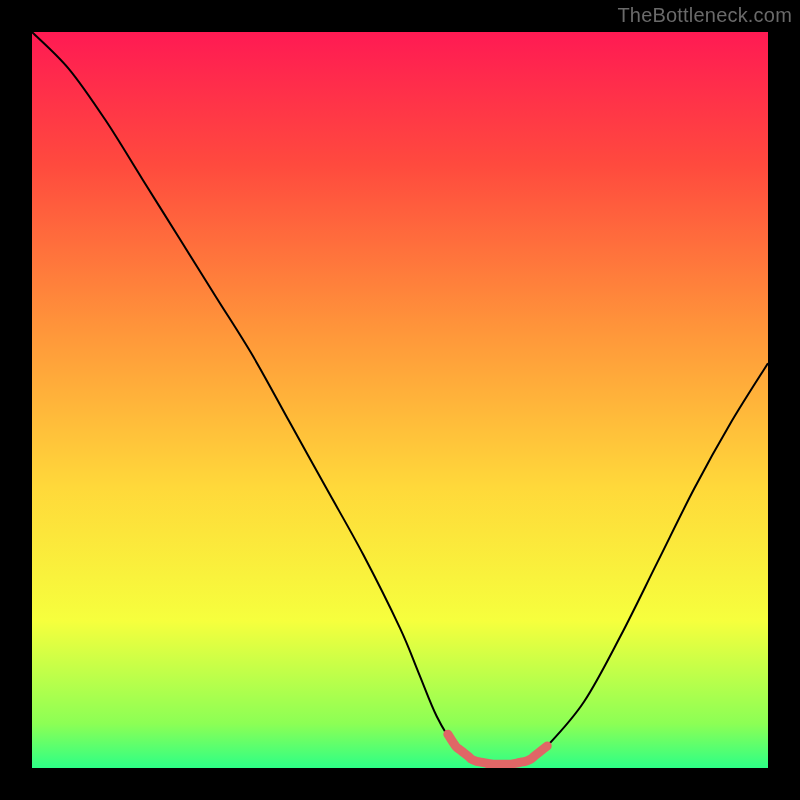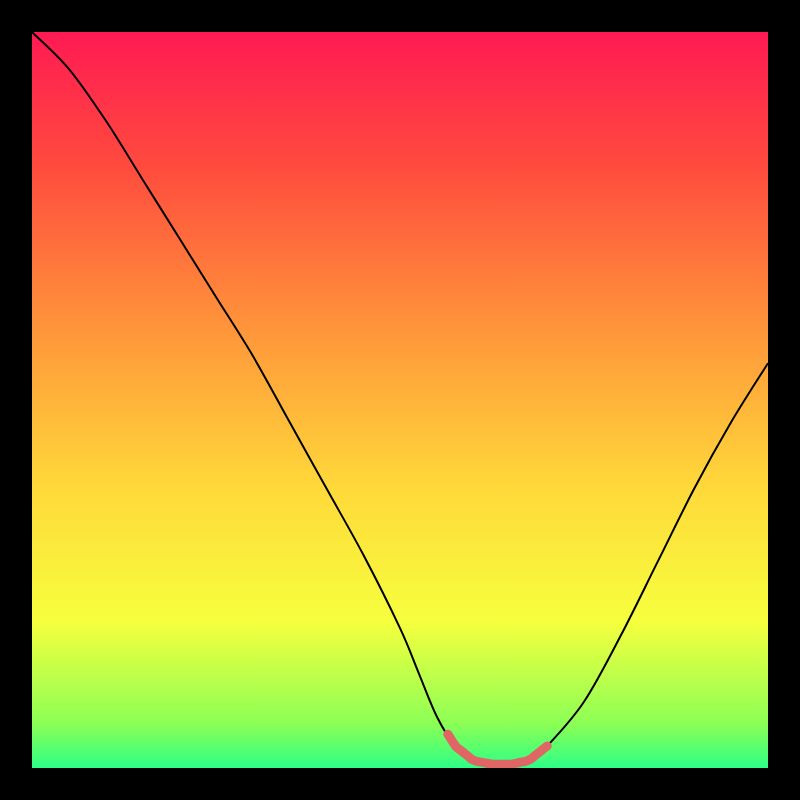--- a/index.html
+++ b/index.html
@@ -54,13 +54,14 @@
             <stop offset="80%" stop-color="#f6ff3d"></stop>
             <stop offset="94%" stop-color="#8cff55"></stop>
             <stop offset="100%" stop-color="#2dff86"></stop>
           </linearGradient>
       </defs>
       <rect id="bg-rect" x="0" y="0" width="736" height="736" fill="url(#bg-grad)"></rect>
       <path id="curve-path" fill="none" stroke-width="2" d="M 0 0 C 6.133333333333334 6.133333333333344, 24.53333333333334 22.080000000000062, 36.800000000000004 36.80000000000007 C 49.06666666666667 51.520000000000074, 61.33333333333334 69.92000000000007, 73.60000000000001 88.32000000000005 C 85.86666666666667 106.72000000000003, 98.13333333333333 127.57333333333327, 110.39999999999999 147.19999999999993 C 122.66666666666666 166.8266666666666, 134.93333333333334 186.45333333333338, 147.20000000000002 206.08000000000004 C 159.4666666666667 225.7066666666667, 171.73333333333335 245.33333333333331, 184 264.96 C 196.26666666666665 284.58666666666664, 208.53333333333333 302.9866666666666, 220.79999999999998 323.84 C 233.06666666666663 344.6933333333333, 245.3333333333333 368.00000000000006, 257.59999999999997 390.08000000000004 C 269.8666666666666 412.16, 282.1333333333334 434.24, 294.40000000000003 456.32 C 306.6666666666667 478.4, 318.93333333333334 499.2533333333333, 331.2 522.56 C 343.46666666666664 545.8666666666666, 358.8 576.5333333333333, 368 596.16 C 377.2 615.7866666666666, 380.2666666666667 625.5999999999999, 386.40000000000003 640.3199999999999 C 392.53333333333336 655.04, 398.6666666666667 672.2133333333334, 404.8 684.48 C 410.93333333333334 696.7466666666667, 417.06666666666666 706.56, 423.2 713.92 C 429.3333333333333 721.28, 435.46666666666664 725.5733333333333, 441.59999999999997 728.64 C 447.7333333333333 731.7066666666667, 453.8666666666667 731.7066666666667, 460 732.32 C 466.1333333333333 732.9333333333334, 472.2666666666667 732.9333333333334, 478.40000000000003 732.32 C 484.53333333333336 731.7066666666667, 490.6666666666667 731.7066666666667, 496.8 728.64 C 502.93333333333334 725.5733333333333, 505.99999999999994 723.7333333333333, 515.1999999999999 713.92 C 524.4 704.1066666666666, 539.7333333333333 688.16, 552 669.76 C 564.2666666666667 651.36, 576.5333333333334 626.8266666666666, 588.8000000000001 603.52 C 601.0666666666667 580.2133333333334, 613.3333333333334 554.4533333333333, 625.6 529.92 C 637.8666666666667 505.38666666666666, 650.1333333333333 479.62666666666667, 662.4 456.32 C 674.6666666666666 433.0133333333333, 686.9333333333333 410.9333333333334, 699.1999999999999 390.08000000000004 C 711.4666666666666 369.2266666666667, 729.8666666666667 341.0133333333333, 736 331.2" stroke="#000000"></path>
       <path id="highlight-path" fill="none" stroke-width="9" stroke-linecap="round" d="M 415.84 702.1439999999999 C 416.53 703.2479999999999, 418.59999999999997 706.6826666666666, 419.97999999999996 708.7679999999999 C 421.35999999999996 710.8533333333332, 422.73999999999995 713.1226666666666, 424.11999999999995 714.656 C 425.49999999999994 716.1893333333333, 426.87999999999994 716.8639999999999, 428.25999999999993 717.968 C 429.63999999999993 719.072, 431.0199999999999 720.1759999999999, 432.3999999999999 721.28 C 433.7799999999999 722.384, 435.1599999999999 723.4879999999999, 436.5399999999999 724.592 C 437.9199999999999 725.696, 439.29999999999995 727.122, 440.67999999999995 727.904 C 442.05999999999995 728.686, 443.44 728.9159999999999, 444.82 729.284 C 446.2 729.652, 447.58 729.836, 448.96 730.112 C 450.34 730.3879999999999, 451.71999999999997 730.664, 453.09999999999997 730.94 C 454.47999999999996 731.2160000000001, 455.85999999999996 731.538, 457.23999999999995 731.768 C 458.61999999999995 731.998, 460 732.2280000000001, 461.38 732.32 C 462.76 732.412, 464.14 732.32, 465.52 732.32 C 466.9 732.32, 468.28 732.32, 469.65999999999997 732.32 C 471.03999999999996 732.32, 472.41999999999996 732.32, 473.79999999999995 732.32 C 475.17999999999995 732.32, 476.55999999999995 732.4426666666667, 477.93999999999994 732.32 C 479.31999999999994 732.1973333333334, 480.69999999999993 731.8446666666667, 482.0799999999999 731.5840000000001 C 483.4599999999999 731.3233333333334, 484.8399999999999 731.0319999999999, 486.2199999999999 730.756 C 487.5999999999999 730.48, 488.98 730.204, 490.36 729.928 C 491.74 729.652, 493.12 729.5600000000001, 494.5 729.1 C 495.88 728.64, 497.26 728.042, 498.64 727.168 C 500.02 726.294, 501.4 724.96, 502.78 723.856 C 504.15999999999997 722.752, 505.53999999999996 721.648, 506.91999999999996 720.544 C 508.29999999999995 719.4399999999999, 509.67999999999995 718.336, 511.05999999999995 717.232 C 512.4399999999999 716.1279999999999, 514.51 714.472, 515.1999999999999 713.92" stroke="#e06666"></path>
     </svg>
   </div>
+  <div class="watermark">TheBottleneck.com</div>
 </div>
 
 </body></html>

